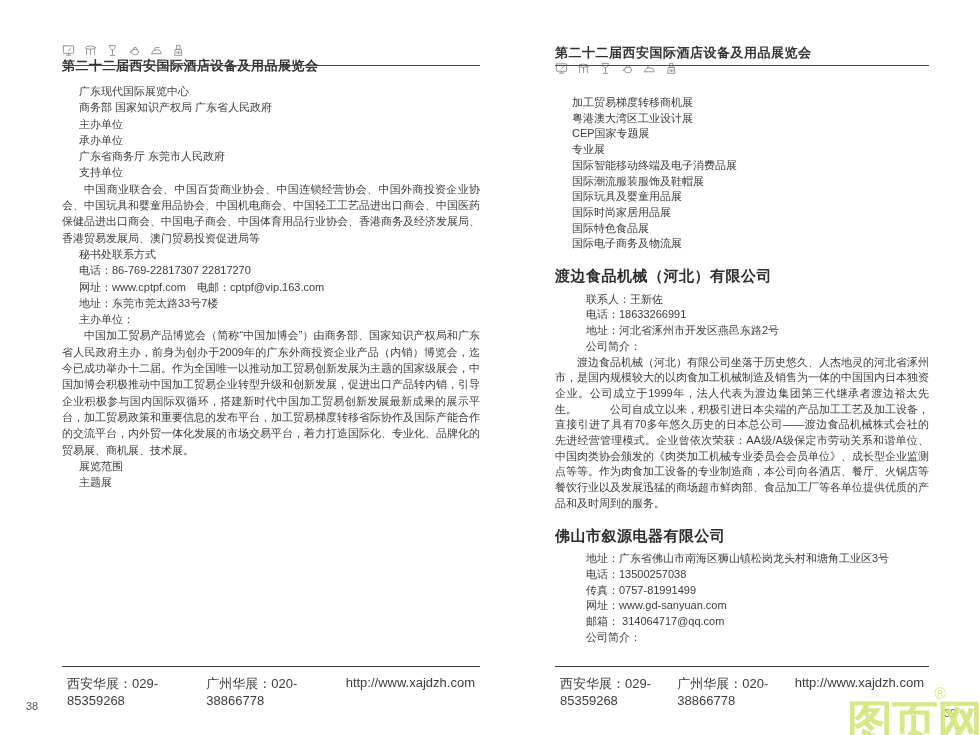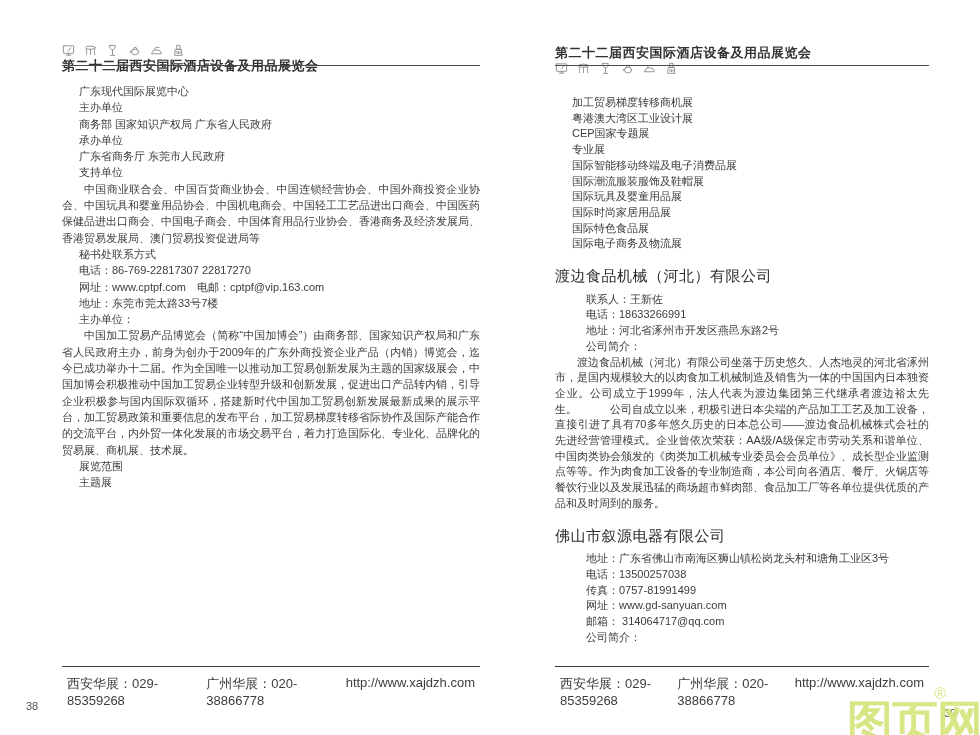--- a/index.html
+++ b/index.html
@@ -28,21 +28,21 @@
     position:absolute;top:83px;left:0;right:0;height:580px;overflow:hidden;
     font-size:11px;line-height:16.3px;color:#3b3b3b;text-align:justify;
   }
   .page-right .page-body{line-height:15.7px;margin-top:12px;}
 
   .blk{min-height:1em;}
   .blk.line{padding-left:17px;text-align:left;}
   .blk.flush{text-align:left;padding-left:31px;}
   .blk.para{text-indent:2em;}
   .blk.heading{
-    font-size:15px;font-weight:400;color:#2d2d2d;
+    font-size:15px;font-weight:700;color:#2d2d2d;
     margin:16px 0 8px;text-align:left;letter-spacing:.5px;
   }
 
   .ftr-rule{position:absolute;top:666px;left:0;right:0;border-top:1.2px solid #3d3d3d;}
   .ftr{
     position:absolute;top:675px;left:5px;right:5px;
     display:flex;justify-content:space-between;
     font-size:13px;color:#3d3d3d;
   }
 
@@ -107,22 +107,22 @@
               <path d="M5.4 8.2v2M7 8.2v2M8.6 8.2v2" fill="none" stroke="#828282" stroke-width="0.9" stroke-linecap="round" stroke-linejoin="round"></path>
             </svg>
           </span>
         </div>
       <div class="hdr-title">第二十二届西安国际酒店设备及用品展览会</div>
     </div>
     <div class="hdr-rule"></div>
 
     <div class="page-body">
         <div class="blk line">广东现代国际展览中心</div>
+        <div class="blk line">商务部 国家知识产权局 广东省人民政府</div>
         <div class="blk line">主办单位</div>
-        <div class="blk line">商务部 国家知识产权局 广东省人民政府</div>
         <div class="blk line">承办单位</div>
         <div class="blk line">广东省商务厅 东莞市人民政府</div>
         <div class="blk line">支持单位</div>
         <div class="blk para">中国商业联合会、中国百货商业协会、中国连锁经营协会、中国外商投资企业协会、中国玩具和婴童用品协会、中国机电商会、中国轻工工艺品进出口商会、中国医药保健品进出口商会、中国电子商会、中国体育用品行业协会、香港商务及经济发展局、香港贸易发展局、澳门贸易投资促进局等</div>
         <div class="blk line">秘书处联系方式</div>
         <div class="blk line">电话：86-769-22817307 22817270</div>
         <div class="blk line">网址：www.cptpf.com　电邮：cptpf@vip.163.com</div>
         <div class="blk line">地址：东莞市莞太路33号7楼</div>
         <div class="blk line">主办单位：</div>
         <div class="blk para">中国加工贸易产品博览会（简称“中国加博会”）由商务部、国家知识产权局和广东省人民政府主办，前身为创办于2009年的广东外商投资企业产品（内销）博览会，迄今已成功举办十二届。作为全国唯一以推动加工贸易创新发展为主题的国家级展会，中国加博会积极推动中国加工贸易企业转型升级和创新发展，促进出口产品转内销，引导企业积极参与国内国际双循环，搭建新时代中国加工贸易创新发展最新成果的展示平台，加工贸易政策和重要信息的发布平台，加工贸易梯度转移省际协作及国际产能合作的交流平台，内外贸一体化发展的市场交易平台，着力打造国际化、专业化、品牌化的贸易展、商机展、技术展。</div>

